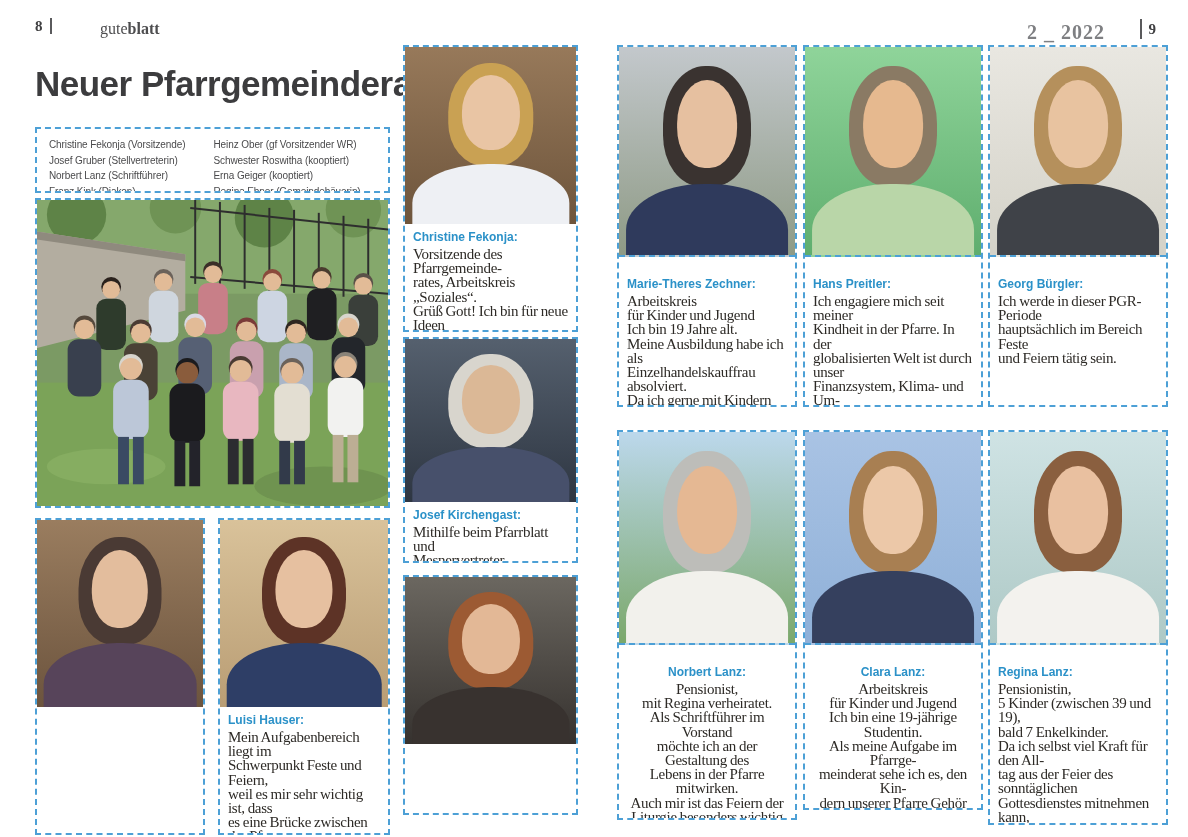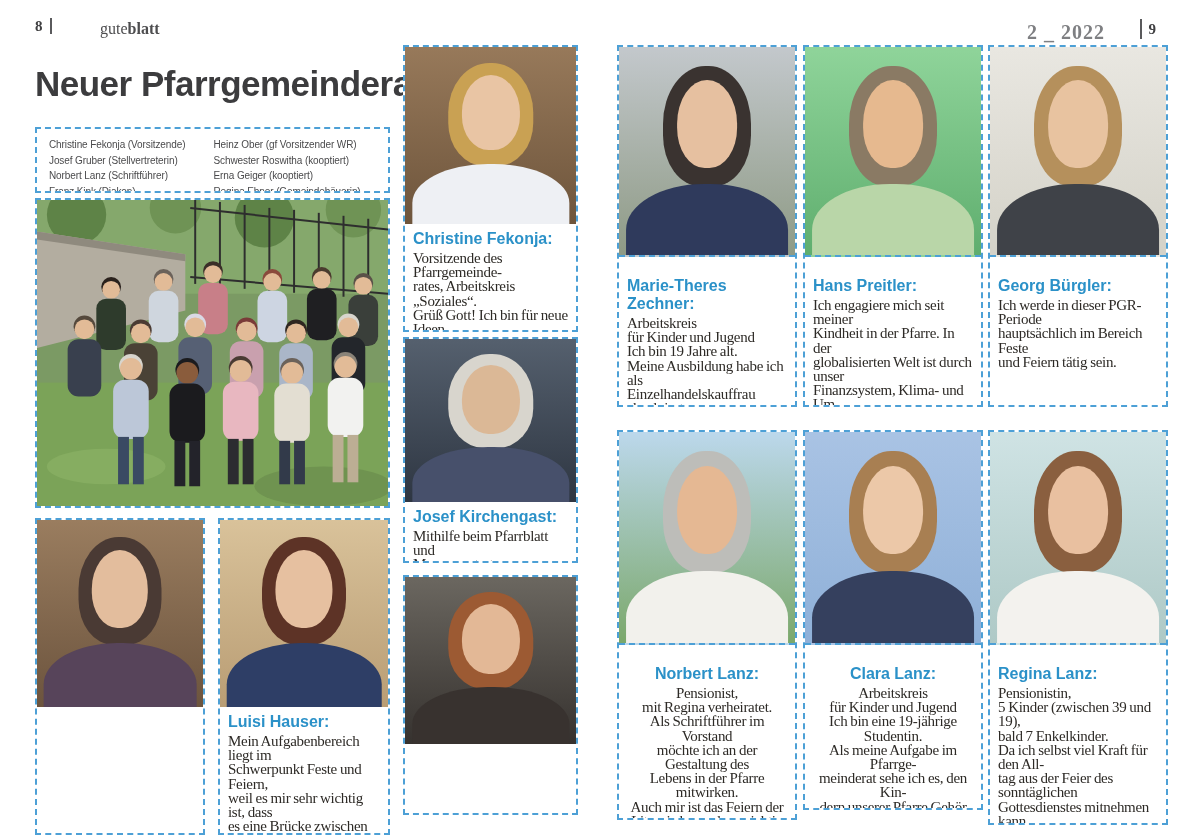--- a/index.html
+++ b/index.html
@@ -37,21 +37,21 @@
   
   .photo{position:relative;width:100%;overflow:hidden;background:linear-gradient(180deg,var(--bg1),var(--bg2));}
   .p-hair{position:absolute;top:9%;left:50%;transform:translateX(-50%);width:50%;height:58%;background:var(--hair);border-radius:48% 48% 42% 42%;}
   .p-face{position:absolute;top:16%;left:50%;transform:translateX(-50%);width:34%;height:42%;background:var(--skin);border-radius:50% 50% 46% 46%;}
   .p-body{position:absolute;top:66%;left:50%;transform:translateX(-50%);width:92%;height:46%;background:var(--shirt);border-radius:48% 48% 0 0;}
   .ph163{height:163px}.ph167{height:167px}.ph177{height:177px}.ph187{height:187px}.ph210{height:210px}.ph213{height:213px}
   .split .photo{border-bottom:2px dashed var(--dash-blue);}
 
   .cap{padding:6px 8px 0 8px;}
   .split .cap{padding-top:20px;}
-  .cap-name{font-size:16px;font-weight:700;color:var(--name-blue);margin-bottom:3px;}
+  .cap-name{font-size:12px;font-weight:700;color:var(--name-blue);margin-bottom:3px;}
   .cap-text{font-family:"Liberation Serif",serif;font-size:15px;line-height:14.2px;letter-spacing:-0.3px;word-spacing:-0.5px;color:var(--body-text);white-space:pre-line;}
 </style>
 </head>
 <body>
 
 <div class="page">
 
   <div class="hdr-pagenum" style="left:35px;top:18px;"><span>8</span>&nbsp;&nbsp;<span class="vbar"></span></div>
   <div class="hdr-logo"><span>gute</span><b>blatt</b></div>
   <div class="hdr-section" style="left:403px;width:175px;text-align:right;">Pfarrgemeinderat</div>

